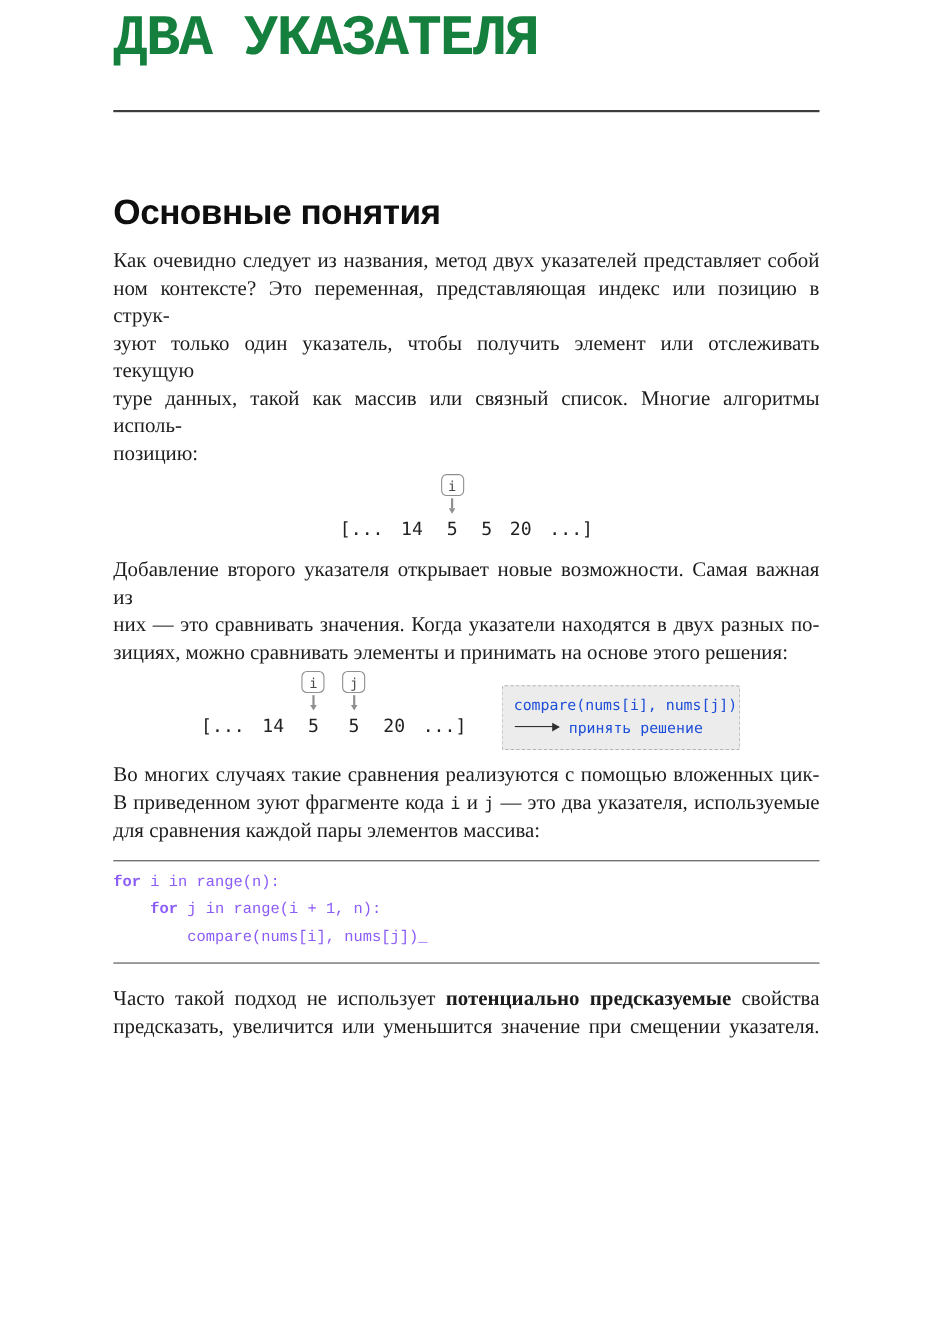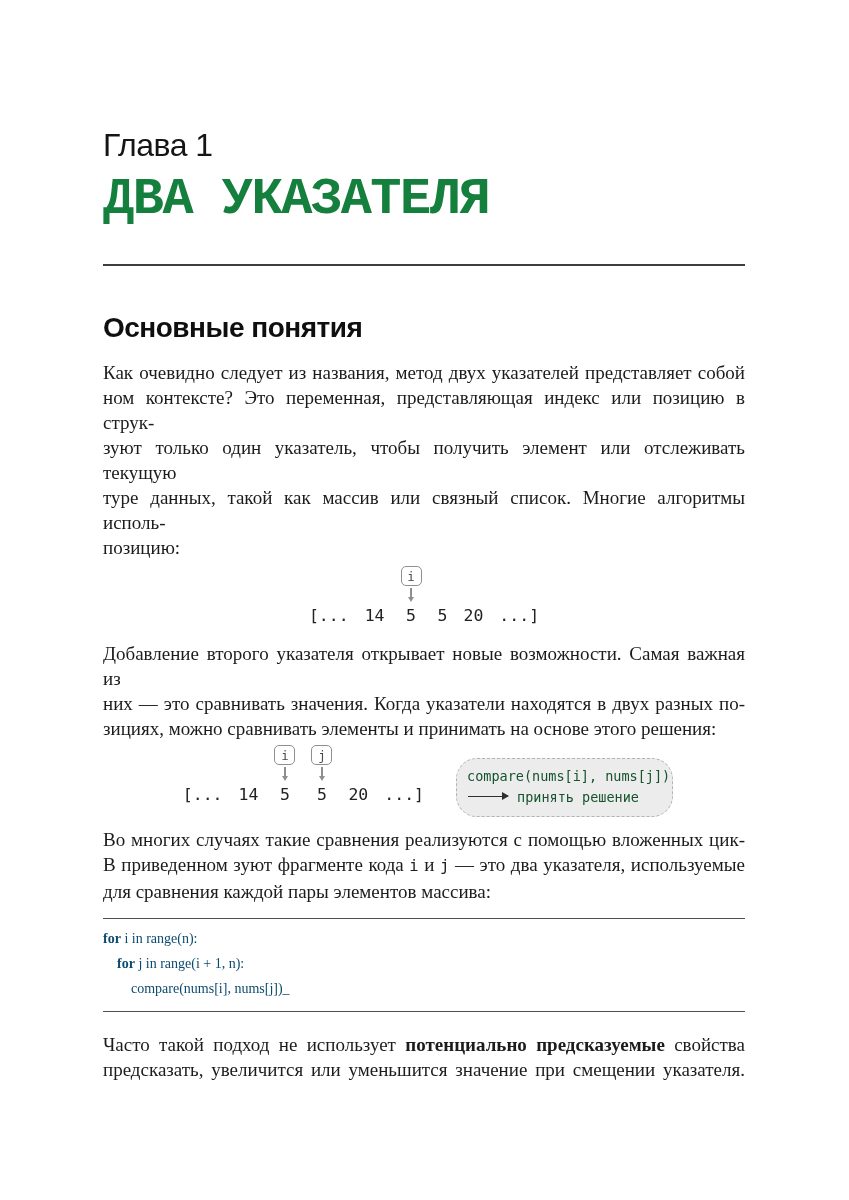--- a/index.html
+++ b/index.html
@@ -33,24 +33,24 @@
     font-size:52px; line-height:56px;
     letter-spacing:-1.5px;
     color:#15803d;
   }
   .title-rule {
     margin-top:36px;
     height:2px;
     background:var(--rule, #3d3d3d);
   }
   .section-title {
-    margin-top:44px;
+    margin-top:73px;
     font-family:"Liberation Sans", sans-serif;
     font-weight:700;
-    font-size:28px; line-height:36px;
+    font-size:32px; line-height:36px;
     letter-spacing:-0.5px;
     color:#0f0f0f;
   }
 
   
   .para { font-size:19px; line-height:25px; color:var(--text, #1c1c1c); }
   .para-1 { margin-top:14px; }
   .para-2 { margin-top:14px; }
   .para-3 { margin-top:10px; }
   .para-4 { margin-top:20px; }
@@ -97,25 +97,25 @@
     font-family:"DejaVu Sans Mono", monospace;
     font-size:16.5px; line-height:22px;
     color:#222222;
     white-space:pre;
   }
 
   .note-box {
     margin-top:13px;
     background:var(--note_bg, #ececec);
     border:1.5px dashed var(--note_border, #b3b3b3);
-    border-radius:21px;
+    border-radius:3px;
     padding:7px 2px 8px 10px;
     font-family:"DejaVu Sans Mono", monospace;
     font-size:13.5px; line-height:21px;
-    color:#14532d;
+    color:#1d4ed8;
     white-space:nowrap;
   }
   .note-arrow {
     display:inline-block;
     width:40px; height:1.4px;
     background:#2f2f2f;
     position:relative;
     vertical-align:middle;
     margin:0 9px 3px 1px;
   }
@@ -129,32 +129,31 @@
   }
 
   
   .codeblock {
     margin-top:14px;
     border-top:1.5px solid #4f4f4f;
     border-bottom:1.5px solid #4f4f4f;
     padding:7px 0 10px 0;
   }
   .codeline {
-    font-family:Liberation Serif, serif;
+    font-family:Liberation Mono, monospace;
     font-size:14px; line-height:25px;
     white-space:pre;
-    color:#0c4a6e;
+    color:#8b5cf6;
   }
 </style>
 </head>
 <body>
 
 <div class="page">
 
-  <div class="chapter-label">Глава 1</div>
   <h1 class="chapter-title">ДВА УКАЗАТЕЛЯ</h1>
   <div class="title-rule"></div>
 
   <h2 class="section-title">Основные понятия</h2>
 
   <div class="para para-1">
       <div class="pline"><span>Как очевидно следует из названия, метод двух указателей представляет собой</span></div>
       <div class="pline"><span>ном контексте? Это переменная, представляющая индекс или позицию в струк-</span></div>
       <div class="pline"><span>зуют только один указатель, чтобы получить элемент или отслеживать текущую</span></div>
       <div class="pline"><span>туре данных, такой как массив или связный список. Многие алгоритмы исполь-</span></div>

